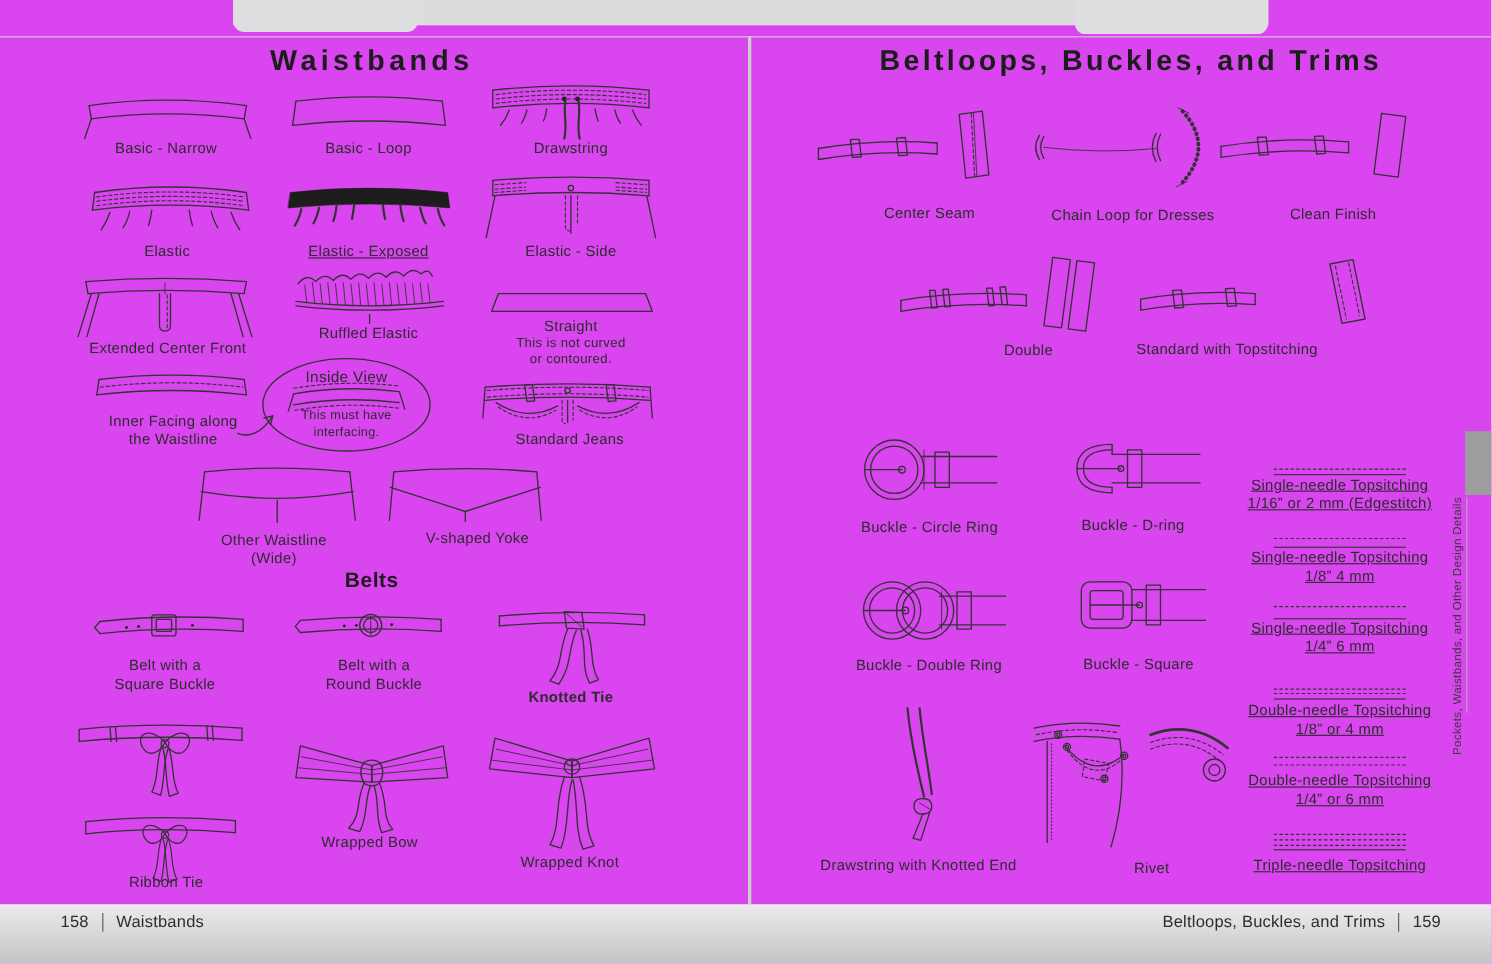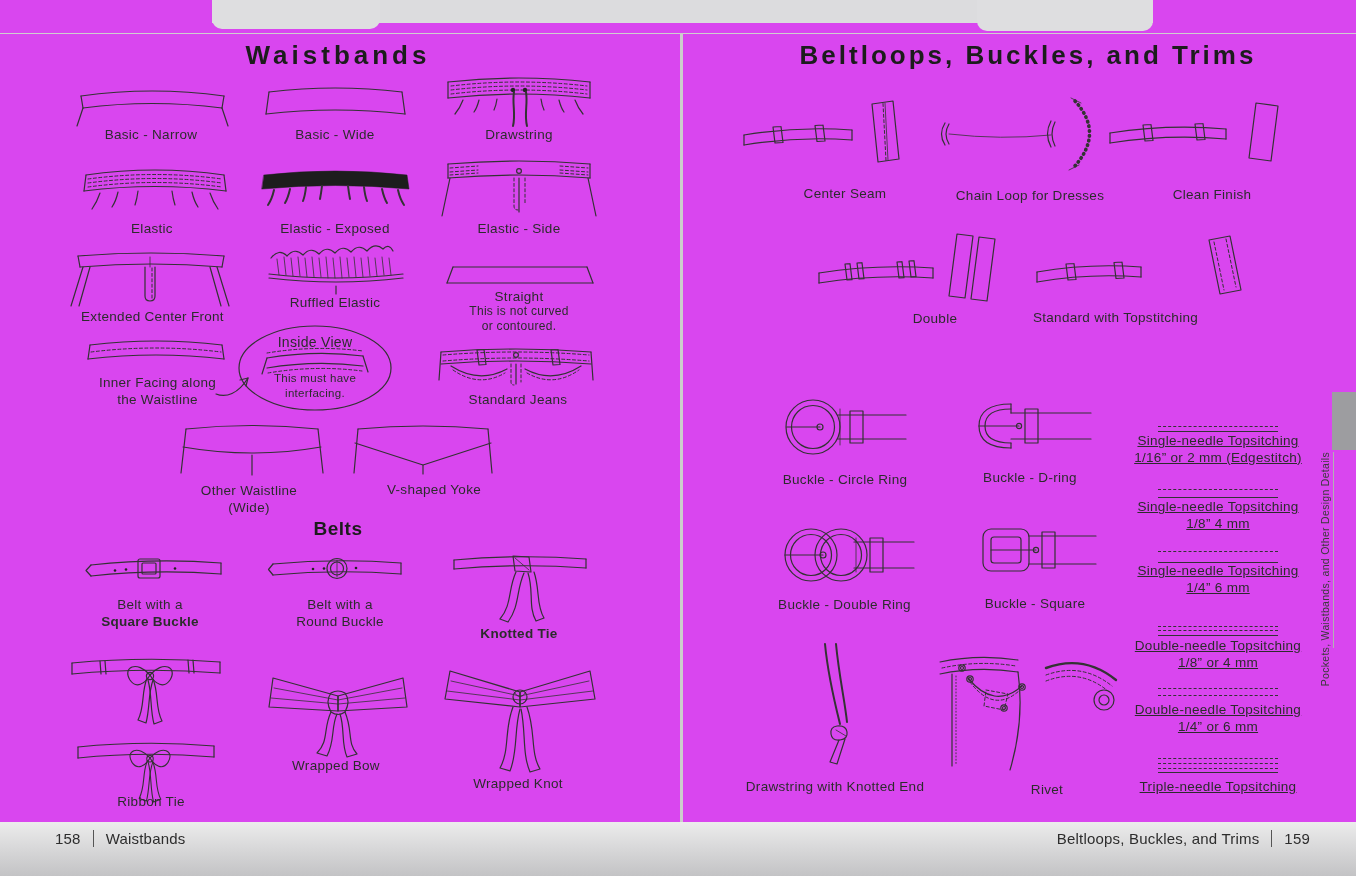--- a/index.html
+++ b/index.html
@@ -84,21 +84,21 @@
       <path d="M5 26 Q76 18 147 26"></path>
     <path d="M5 10 L5 26 M147 10 L147 26"></path>
     <path class="dash thin" d="M8 14 Q76 6 144 14 M8 18 Q76 10 144 18 M8 22 Q76 14 144 22"></path>
     <circle class="fill" cx="70" cy="18" r="2.2"></circle>
       <circle class="fill" cx="82" cy="18" r="2.2"></circle>
     <path class="med" d="M71 20 C69 32 73 42 70 54 M83 20 C85 32 81 42 84 54"></path>
     <path d="M20 28 q-3 8 -8 14 M36 28 q-2 8 -5 12 M54 27 q-1 7 -3 11 M98 27 q1 7 3 11 M116 28 q2 8 5 12 M132 28 q3 8 8 14"></path>
   </svg>
 
   <div class="lbl" style="left:66px;top:126px;width:170px;">Basic - Narrow</div>
-  <div class="lbl" style="left:250px;top:126px;width:170px;">Basic - Wide</div>
+  <div class="lbl" style="left:250px;top:126px;width:170px;">Basic - Loop</div>
   <div class="lbl" style="left:434px;top:126px;width:170px;">Drawstring</div>
 
   <svg class="fig" style="left:80px;top:163px;" width="150" height="58" viewBox="0 0 150 58">
     <path d="M6 12 Q75 2 144 12"></path>
       <path d="M4 28 Q75 19 146 28"></path>
     <path d="M6 12 L4 28 M144 12 L146 28"></path>
     <path class="dash thin" d="M8 16 Q75 7 142 16 M8 20 Q75 11 142 20 M8 24 Q75 15 142 24"></path>
     <path d="M20 30 q-3 9 -8 16 M38 29 q-2 9 -6 15 M58 28 q-1 8 -3 14 M92 28 q1 8 3 14 M112 29 q2 9 6 15 M130 30 q3 9 8 16"></path>
   </svg>
   <svg class="fig" style="left:258px;top:167px;" width="155" height="52" viewBox="0 0 155 52">
@@ -110,21 +110,21 @@
       <path d="M8 24 Q79 18 150 24"></path>
     <path d="M8 10 L8 24 M150 10 L150 24"></path>
     <path class="dash thin" d="M10 14 L38 12 M10 18 L38 16 M10 21 L38 19 M120 12 L148 14 M120 16 L148 18 M120 19 L148 21"></path>
     <circle cx="79" cy="17" r="2.4"></circle>
     <path d="M79 24 L79 58"></path>
     <path class="dash" d="M74 24 L74 52 Q74 56 78 56 M85 24 L85 50"></path>
     <path d="M10 24 L2 62 M148 24 L156 62"></path>
   </svg>
 
   <div class="lbl" style="left:67px;top:220px;width:170px;">Elastic</div>
-  <div class="lbl" style="left:250px;top:220px;width:170px;">Elastic - Exposed</div>
+  <div class="lbl" style="left:250px;top:220px;width:170px;text-decoration:underline;">Elastic - Exposed</div>
   <div class="lbl" style="left:434px;top:220px;width:170px;">Elastic - Side</div>
 
   <svg class="fig" style="left:68px;top:248px;" width="166" height="62" viewBox="0 0 166 62">
     <path d="M10 8 Q83 2 156 8"></path>
       <path d="M12 19 Q83 13 154 19"></path>
     <path d="M10 8 L12 19 M156 8 L154 19"></path>
     <path class="thin" d="M82 9 L82 19"></path>
     <path d="M77 19 L77 48 Q77 53 82 53 Q87 53 87 48 L87 19"></path>
     <path class="dash" d="M84 20 L84 50"></path>
     <path d="M15 19 L3 58 M22 19 L11 58 M149 19 L161 58 M142 19 L153 58"></path>
@@ -229,21 +229,21 @@
     <path d="M4 11 Q70 5 136 10"></path>
       <path d="M4 20 Q70 14 136 19"></path>
     <path d="M4 11 L4 20 M136 10 L136 19"></path>
     <path d="M63 7 L79 8 L81 23 L65 22 Z"></path>
       <path class="thin" d="M65 9 L79 21"></path>
     <path d="M66 23 C58 40 62 56 50 70 M74 24 C66 42 70 56 58 73 M50 70 L58 73"></path>
     <path d="M78 24 C84 42 78 58 86 72 M84 23 C90 40 86 56 94 69 M86 72 L94 69"></path>
   </svg>
 
   <div class="lbl" style="left:65px;top:596px;width:170px;">Belt with a</div>
-  <div class="lbl" style="left:65px;top:613px;width:170px;font-weight:bold;">Square Buckle</div>
+  <div class="lbl" style="left:65px;top:613px;width:170px;">Square Buckle</div>
   <div class="lbl" style="left:255px;top:596px;width:170px;">Belt with a</div>
   <div class="lbl" style="left:255px;top:613px;width:170px;">Round Buckle</div>
   <div class="lbl" style="left:434px;top:625px;width:170px;font-weight:bold;">Knotted Tie</div>
 
   <svg class="fig" style="left:62px;top:652px;" width="168" height="142" viewBox="0 0 168 142">
     <defs>
       <g id="bowg">
         <path d="M0 1 C-13 -14 -28 -7 -20 6 C-14 15 -5 10 0 1"></path>
         <path d="M0 1 C13 -14 28 -7 20 6 C14 15 5 10 0 1"></path>
         <path d="M-3 4 C-9 20 -5 32 -12 46 L-4 49 C0 34 -2 20 3 6"></path>

